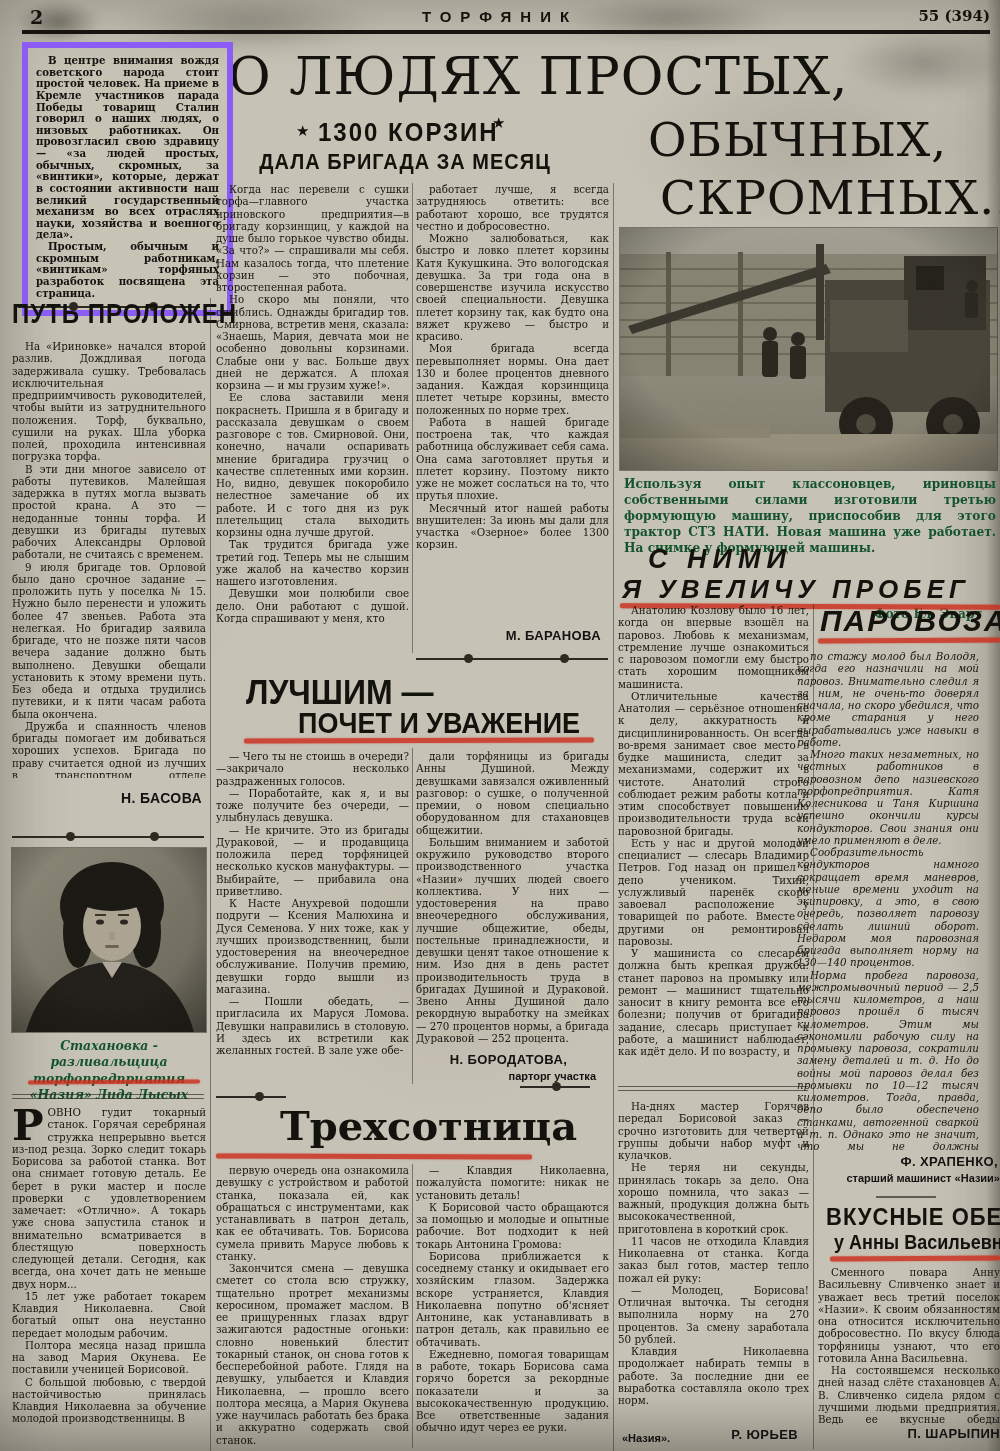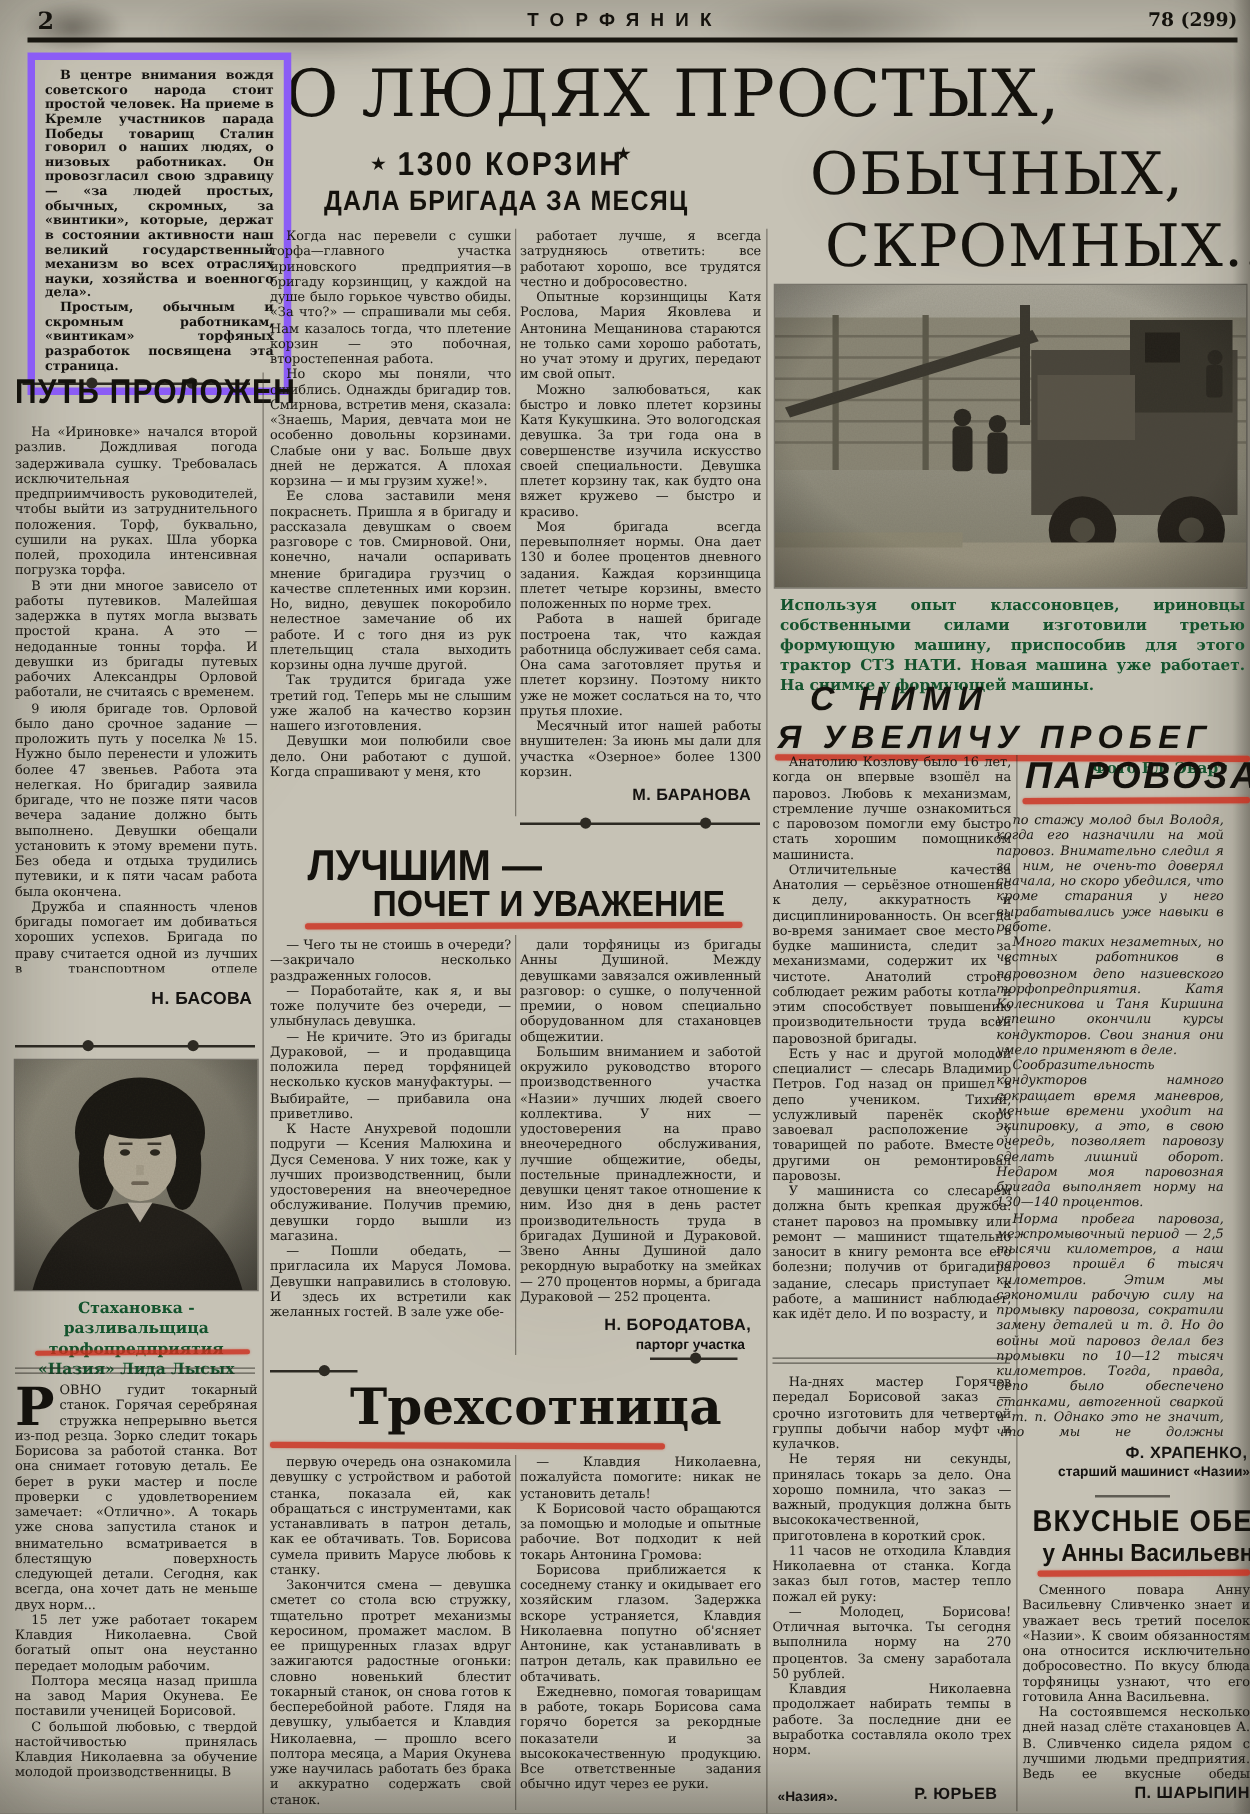--- a/index.html
+++ b/index.html
@@ -42,21 +42,21 @@
   <div class="stain" style="left:560px;top:-4px;width:220px;height:46px;background:radial-gradient(ellipse,rgba(30,26,18,.30),rgba(30,26,18,0) 70%);filter:blur(6px);"></div>
   <div class="stain" style="left:840px;top:28px;width:170px;height:70px;background:radial-gradient(ellipse,rgba(30,26,18,.30),rgba(30,26,18,0) 70%);filter:blur(7px);"></div>
   <div class="stain" style="left:630px;top:50px;width:380px;height:190px;background:radial-gradient(ellipse,rgba(45,38,26,.14),rgba(45,38,26,0) 72%);filter:blur(10px);"></div>
   <div class="stain" style="left:300px;top:820px;width:300px;height:280px;background:radial-gradient(ellipse,rgba(110,90,55,.10),rgba(110,90,55,0) 70%);filter:blur(16px);"></div>
   <div class="stain" style="left:40px;top:380px;width:220px;height:300px;background:radial-gradient(ellipse,rgba(100,85,55,.08),rgba(100,85,55,0) 70%);filter:blur(14px);"></div>
   <div class="b" style="left:0;top:1390px;width:1000px;height:61px;background:linear-gradient(rgba(25,22,16,0),rgba(25,22,16,.16));"></div>
   <div class="b" style="right:0;top:0;width:14px;height:1451px;background:linear-gradient(90deg,rgba(25,22,16,0),rgba(25,22,16,.28));"></div>
 
   <div class="b serif" style="left:30px;top:6px;font-size:19px;font-weight:bold;color:#14120d;">2</div>
   <div class="b title-sans" style="left:0;top:8px;width:1000px;text-align:center;font-size:15px;letter-spacing:9px;">ТОРФЯНИК</div>
-  <div class="b serif" style="left:880px;top:7px;width:110px;text-align:right;font-size:15px;font-weight:bold;color:#14120d;">78 (299)</div>
+  <div class="b serif" style="left:880px;top:7px;width:110px;text-align:right;font-size:15px;font-weight:bold;color:#14120d;">55 (394)</div>
   <div class="b thick" style="left:22px;top:30px;width:968px;"></div>
 
   <div class="b hmain" style="left:228px;top:46px;font-size:52px;">О ЛЮДЯХ ПРОСТЫХ,</div>
   <div class="b hmain" style="left:648px;top:112px;font-size:47px;">ОБЫЧНЫХ,</div>
   <div class="b hmain" style="left:660px;top:170px;font-size:47px;">СКРОМНЫХ...</div>
 
   <div class="b boxtxt txt" style="left:22px;top:42px;width:183px;height:248px;border:6px solid #8b5cf6;padding:7px 8px;background:rgba(205,200,185,.25);">
     <div>
         <p>В центре внимания вождя советского народа стоит простой человек. На приеме в Кремле участников парада Победы товарищ Сталин говорил о наших людях, о низовых работниках. Он провозгласил свою здравицу — «за людей простых, обычных, скромных, за «винтики», которые, держат в состоянии активности наш великий государственный механизм во всех отраслях науки, хозяйства и военного дела».</p>
         <p>Простым, обычным и скромным работникам, «винтикам» торфяных разработок посвящена эта страница.</p>
@@ -77,21 +77,20 @@
         <p>Когда нас перевели с сушки торфа—главного участка ириновского предприятия—в бригаду корзинщиц, у каждой на душе было горькое чувство обиды. «За что?» — спрашивали мы себя. Нам казалось тогда, что плетение корзин — это побочная, второстепенная работа.</p>
         <p>Но скоро мы поняли, что ошиблись. Однажды бригадир тов. Смирнова, встретив меня, сказала: «Знаешь, Мария, девчата мои не особенно довольны корзинами. Слабые они у вас. Больше двух дней не держатся. А плохая корзина — и мы грузим хуже!».</p>
         <p>Ее слова заставили меня покраснеть. Пришла я в бригаду и рассказала девушкам о своем разговоре с тов. Смирновой. Они, конечно, начали оспаривать мнение бригадира грузчиц о качестве сплетенных ими корзин. Но, видно, девушек покоробило нелестное замечание об их работе. И с того дня из рук плетельщиц стала выходить корзины одна лучше другой.</p>
         <p>Так трудится бригада уже третий год. Теперь мы не слышим уже жалоб на качество корзин нашего изготовления.</p>
         <p>Девушки мои полюбили свое дело. Они работают с душой. Когда спрашивают у меня, кто</p>
       </div>
   </div>
   <div class="b txt" style="left:416px;top:183px;width:193px;height:440px;">
     <div>
         <p>работает лучше, я всегда затрудняюсь ответить: все работают хорошо, все трудятся честно и добросовестно.</p>
-        <p>Опытные корзинщицы Катя Рослова, Мария Яковлева и Антонина Мещанинова стараются не только сами хорошо работать, но учат этому и других, передают им свой опыт.</p>
         <p>Можно залюбоваться, как быстро и ловко плетет корзины Катя Кукушкина. Это вологодская девушка. За три года она в совершенстве изучила искусство своей специальности. Девушка плетет корзину так, как будто она вяжет кружево — быстро и красиво.</p>
         <p>Моя бригада всегда перевыполняет нормы. Она дает 130 и более процентов дневного задания. Каждая корзинщица плетет четыре корзины, вместо положенных по норме трех.</p>
         <p>Работа в нашей бригаде построена так, что каждая работница обслуживает себя сама. Она сама заготовляет прутья и плетет корзину. Поэтому никто уже не может сослаться на то, что прутья плохие.</p>
         <p>Месячный итог нашей работы внушителен: За июнь мы дали для участка «Озерное» более 1300 корзин.</p>
       </div>
   </div>
   <div class="b byline" style="left:416px;top:628px;width:185px;font-size:13px;">М. БАРАНОВА</div>
   <div class="dotline" style="left:416px;top:658px;width:192px;">
       <i style="left:25%;"></i>
       <i style="left:75%;"></i>
@@ -139,21 +138,21 @@
       <rect x="83" y="66" width="11" height="2" fill="#3a352b"></rect>
       <rect x="106" y="66" width="11" height="2" fill="#3a352b"></rect>
       <rect x="97" y="84" width="6" height="8" fill="#a59d8a"></rect>
       <rect x="93" y="97" width="14" height="3" rx="1.5" fill="#6e6556"></rect>
       <path d="M14,184 C28,132 68,114 100,114 C134,114 168,134 182,184 Z" fill="#211e19"></path>
       <polygon points="90,114 110,114 100,130" fill="#b6afa0"></polygon>
       <rect width="194" height="184" fill="url(#pvin)"></rect>
       <rect width="194" height="184" filter="url(#pgr)" opacity="0.55"></rect>
     </svg>
   </div>
-  <div class="b cap serif" style="left:12px;top:1038px;width:194px;text-align:center;font-size:12.4px;">Стахановка - разливальщица торфопредприятия «Назия» Лида Лысых</div>
+  <div class="b cap serif" style="left:12px;top:1038px;width:194px;text-align:center;font-size:12.4px;font-style:italic;">Стахановка - разливальщица торфопредприятия «Назия» Лида Лысых</div>
   <div class="red" style="left:28px;top:1080px;width:172px;height:4px;transform:rotate(-.4deg);"></div>
   <div class="hrule" style="left:12px;top:1094px;width:192px;"></div>
   <div class="hrule" style="left:12px;top:1098px;width:192px;"></div>
 
   <div class="b txt first-flush" style="left:12px;top:1106px;width:194px;height:345px;">
     <span class="dropcap">Р</span>
     <div>
         <p>ОВНО гудит токарный станок. Горячая серебряная стружка непрерывно вьется из-под резца. Зорко следит токарь Борисова за работой станка. Вот она снимает готовую деталь. Ее берет в руки мастер и после проверки с удовлетворением замечает: «Отлично». А токарь уже снова запустила станок и внимательно всматривается в блестящую поверхность следующей детали. Сегодня, как всегда, она хочет дать не меньше двух норм...</p>
         <p>15 лет уже работает токарем Клавдия Николаевна. Свой богатый опыт она неустанно передает молодым рабочим.</p>
         <p>Полтора месяца назад пришла на завод Мария Окунева. Ее поставили ученицей Борисовой.</p>
@@ -269,21 +268,21 @@
         <p>К Насте Анухревой подошли подруги — Ксения Малюхина и Дуся Семенова. У них тоже, как у лучших производственниц, были удостоверения на внеочередное обслуживание. Получив премию, девушки гордо вышли из магазина.</p>
         <p>— Пошли обедать, — пригласила их Маруся Ломова. Девушки направились в столовую. И здесь их встретили как желанных гостей. В зале уже обе-</p>
       </div>
   </div>
   <div class="b txt" style="left:416px;top:750px;width:193px;height:300px;">
     <div>
         <p>дали торфяницы из бригады Анны Душиной. Между девушками завязался оживленный разговор: о сушке, о полученной премии, о новом специально оборудованном для стахановцев общежитии.</p>
         <p>Большим вниманием и заботой окружило руководство второго производственного участка «Назии» лучших людей своего коллектива. У них — удостоверения на право внеочередного обслуживания, лучшие общежитие, обеды, постельные принадлежности, и девушки ценят такое отношение к ним. Изо дня в день растет производительность труда в бригадах Душиной и Дураковой. Звено Анны Душиной дало рекордную выработку на змейках — 270 процентов нормы, а бригада Дураковой — 252 процента.</p>
       </div>
   </div>
-  <div class="b byline" style="left:416px;top:1052px;width:185px;font-size:13px;">Н. БОРОДАТОВА,</div>
+  <div class="b byline" style="left:416px;top:1052px;width:185px;font-size:13px;text-align:center;">Н. БОРОДАТОВА,</div>
   <div class="b role" style="left:416px;top:1070px;width:180px;">парторг участка</div>
   <div class="dotline" style="left:216px;top:1096px;width:70px;">
       <i style="left:55%;"></i>
     </div>
   <div class="dotline" style="left:520px;top:1086px;width:70px;">
       <i style="left:45%;"></i>
     </div>
 
   <div class="b serif" style="left:280px;top:1102px;font-size:40px;font-weight:bold;color:#14120d;">Трехсотница</div>
   <div class="red" style="left:216px;top:1154px;width:316px;height:5px;transform:rotate(.2deg);"></div>

